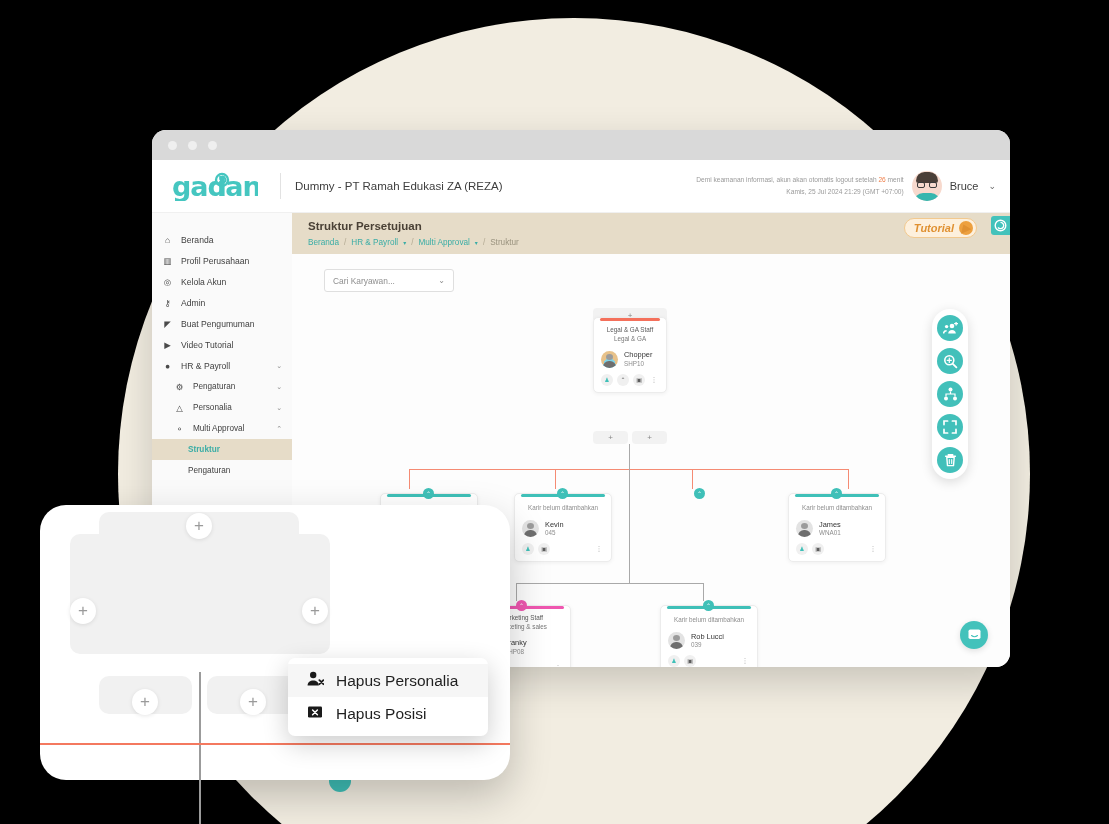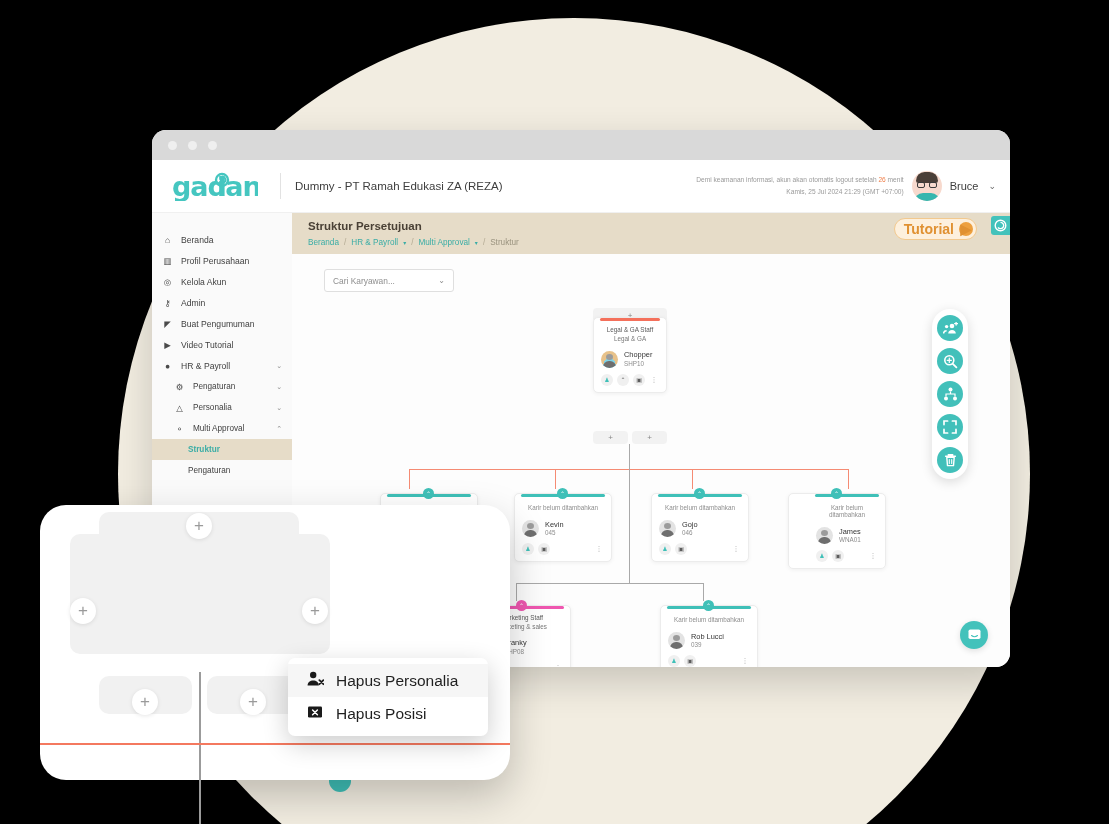--- a/index.html
+++ b/index.html
@@ -90,21 +90,21 @@
     font-size: 8.4px; color: #8f8f8f; cursor: pointer;
   }
   .select-emp .chev { margin-left: auto; font-size: 8px; color: #8c8c8c; }
 
   .tutorial-btn {
     position: absolute; right: 33px; top: 5px;
     display: flex; align-items: center; gap: 5px;
     background: #fdf0dd; border: 1px solid #f2c98f; border-radius: 11px;
     padding: 2px 3px 2px 9px; cursor: pointer;
   }
-  .tutorial-btn span { font-size: 14px; color: #e09132; font-weight: 600; }
+  .tutorial-btn span { font-size: 11px; color: #e09132; font-weight: 600; font-style: italic; }
   .tut-play {
     width: 14px; height: 14px; border-radius: 50%; background: #eda03f;
     display: flex; align-items: center; justify-content: center;
     color: #fff; font-size: 6px;
   }
   .spiral-tab {
     position: absolute; right: 0; top: 3px; width: 19px; height: 19px;
     background: #43c2bb; border-radius: 3px 0 0 3px;
     display: flex; align-items: center; justify-content: center; cursor: pointer;
   }
@@ -436,39 +436,23 @@
                 </div>
             </div>
             <div class="acts">
               <span class="ab teal">♟</span>
               <span class="ab">▣</span>
               <span class="kebab">⋮</span>
             </div>
           </div>
           <div class="collapse-knob" style="left:265px;top:275px;">⌃</div>
 
-          <div class="node" style="left:359px;top:280px;">
-            <div class="topbar" style="background:#3fc0b8"></div>
-            <div class="empty">Karir belum ditambahkan</div>
-            <div class="person">
-              <div class="ph"></div>
-              <div>
-                  <div class="nm">Gojo</div>
-                   <div class="id">046</div>
-                </div>
-            </div>
-            <div class="acts">
-              <span class="ab teal">♟</span>
-              <span class="ab">▣</span>
-              <span class="kebab">⋮</span>
-            </div>
-          </div>
           <div class="collapse-knob" style="left:402px;top:275px;">⌃</div>
 
-          <div class="node" style="left:496px;top:280px;padding-left:20px;">
+          <div class="node" style="left:496px;top:280px;">
             <div class="topbar" style="background:#3fc0b8"></div>
             <div class="empty">Karir belum ditambahkan</div>
             <div class="person">
               <div class="ph"></div>
               <div>
                   <div class="nm">James</div>
                    <div class="id">WNA01</div>
                 </div>
             </div>
             <div class="acts">

